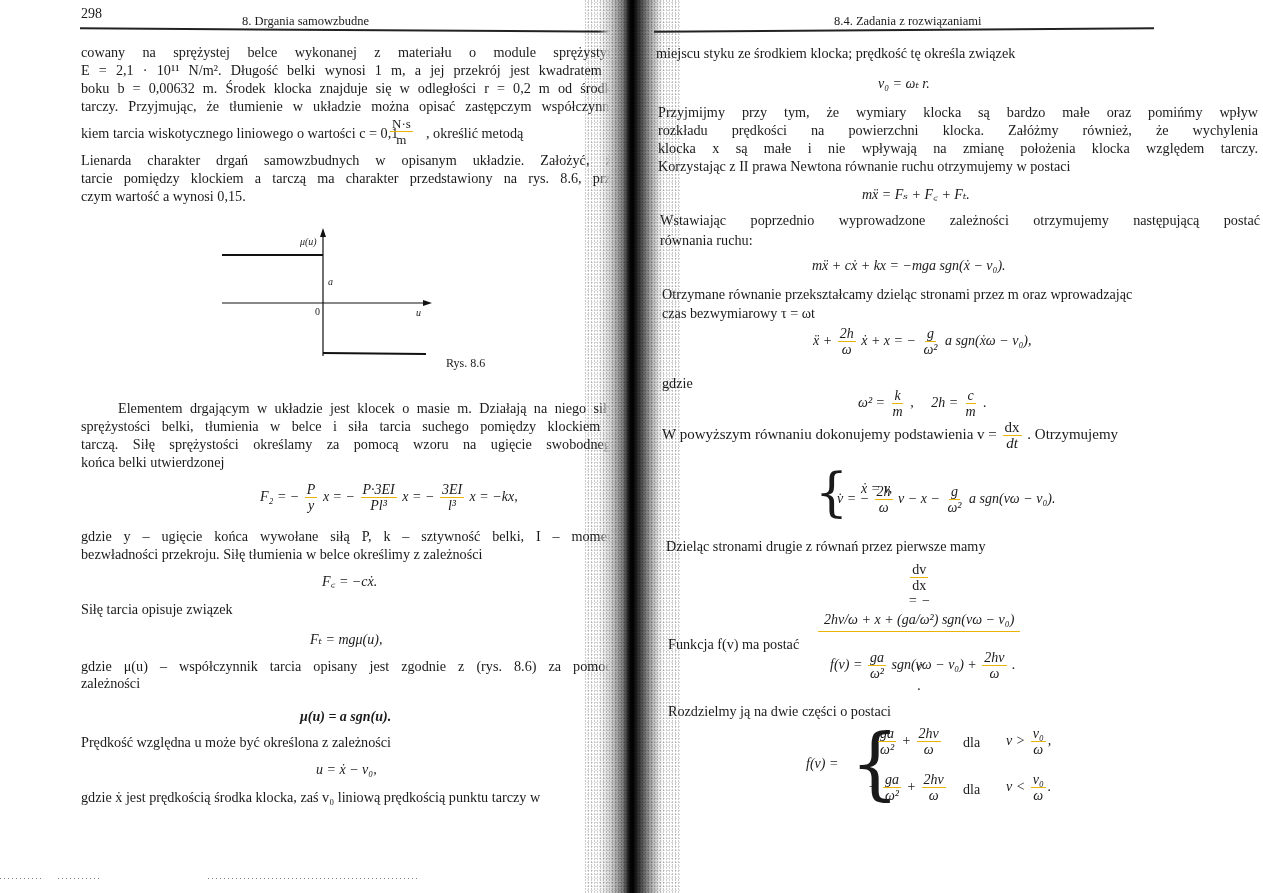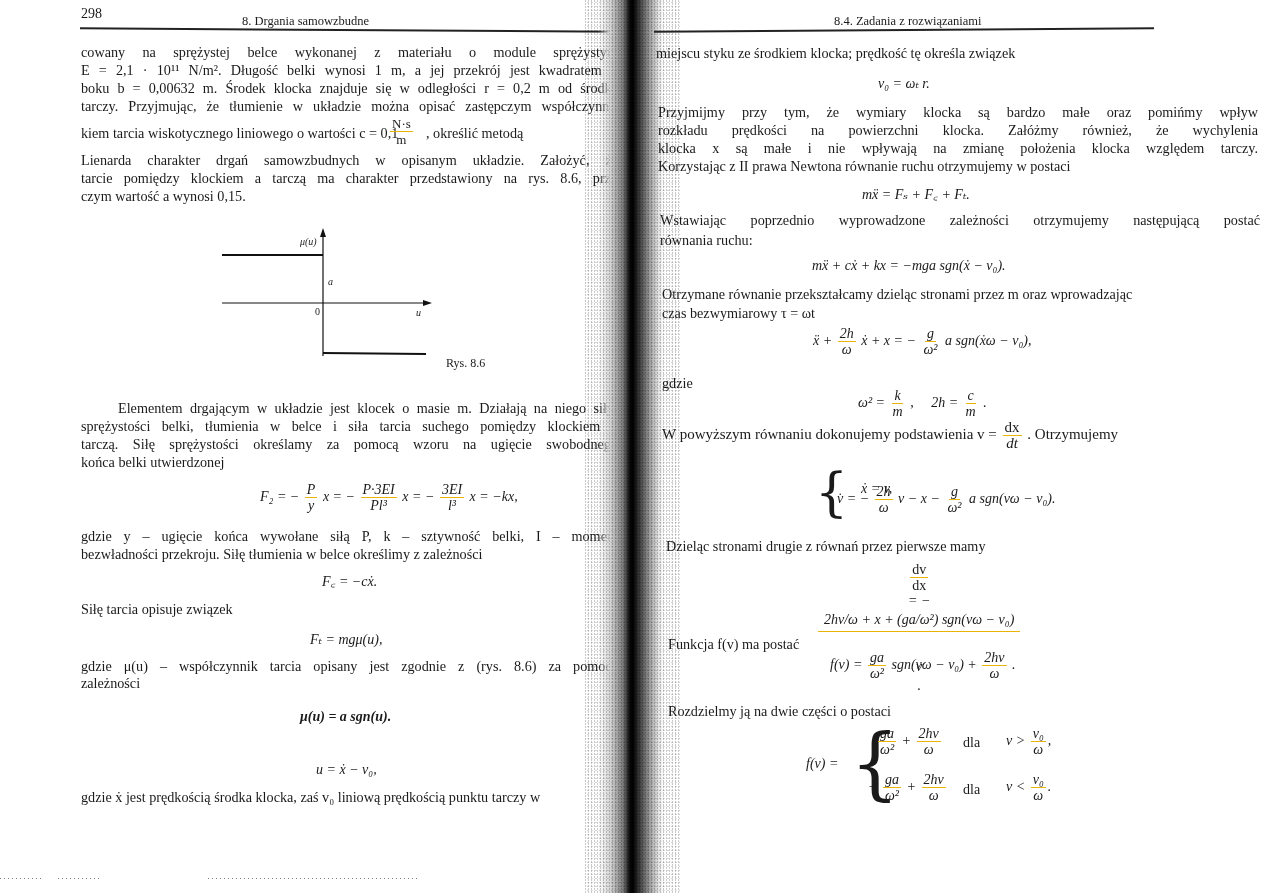--- a/index.html
+++ b/index.html
@@ -129,20 +129,21 @@
   <span class="eq" style="left:310px;top:631px;">Fₜ = mgμ(u),</span>
 
   <div>
     <span class="ln" style="left:81px;top:658px;width:537px;">
         <span class="just">gdzie μ(u) – współczynnik tarcia opisany jest zgodnie z (rys. 8.6) za pomocą</span>
       </span>
     <span class="ln" style="left:81px;top:675px;">zależności</span>
   </div>
 
   <span class="eq" style="left:300px;top:709px;font-weight:bold;">μ(u) = a sgn(u).</span>
+  <span class="ln" style="left:81px;top:734px;">Prędkość względna u może być określona z zależności</span>
   <span class="eq" style="left:316px;top:762px;">u = ẋ − v₀,</span>
   <span class="ln" style="left:81px;top:789px;">gdzie ẋ jest prędkością środka klocka, zaś v₀ liniową prędkością punktu tarczy w</span>
 </div>
 
 <div class="spine"></div>
 <div class="noise" style="left:585px;width:95px;"></div>
 
 <div class="page right">
   <span class="abs hdr" style="left:204px;top:14px;">8.4. Zadania z rozwiązaniami</span>
   <div class="rule" style="left:24px;top:29px;width:500px;transform:rotate(-0.4deg);"></div>

